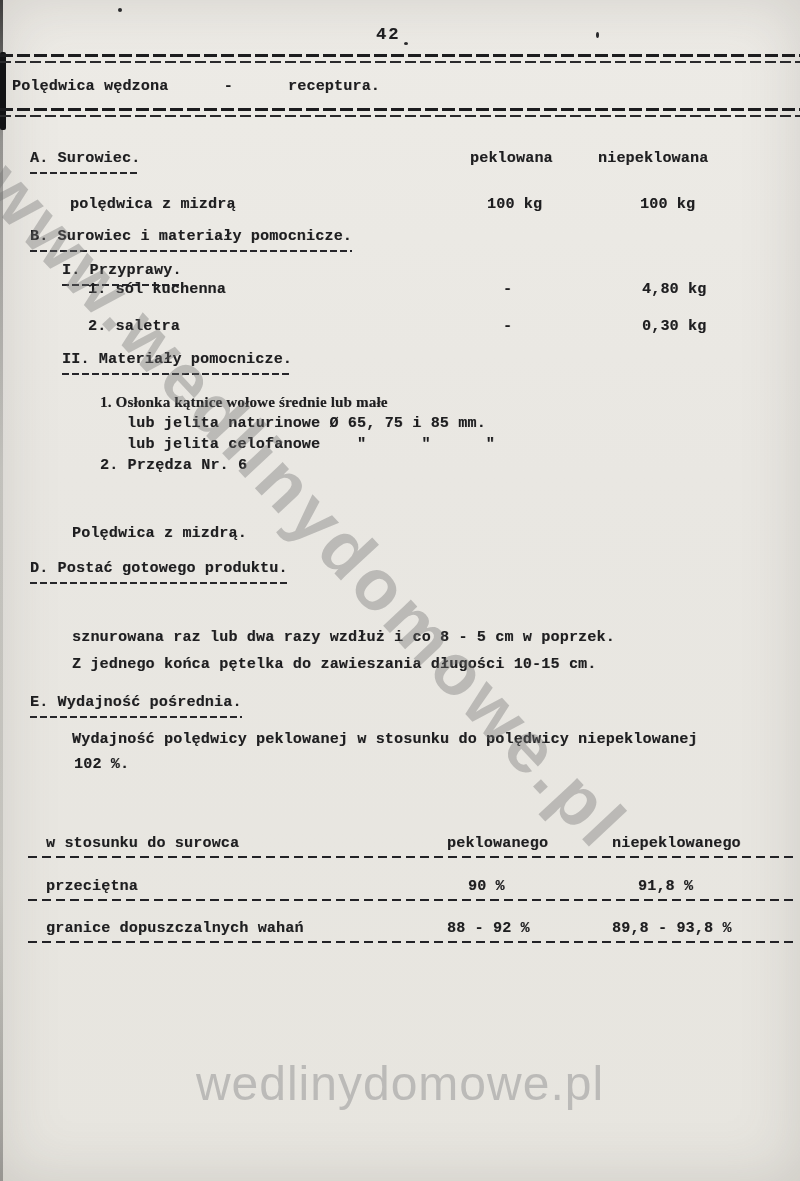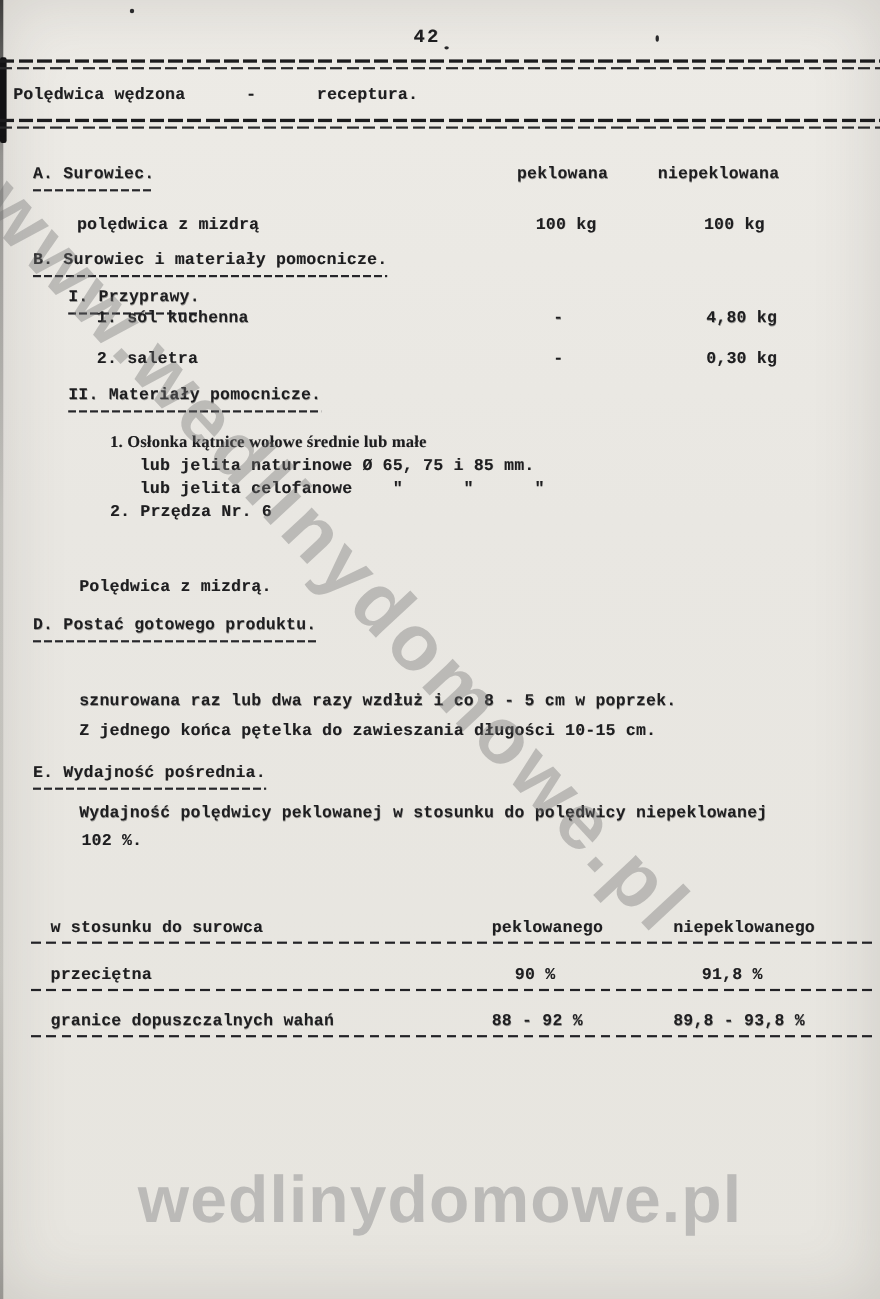--- a/index.html
+++ b/index.html
@@ -46,21 +46,21 @@
     position:absolute;left:26px;top:146px;
     transform:rotate(47deg);transform-origin:0 0;
     font-family:"Liberation Sans","DejaVu Sans",sans-serif;
     font-weight:bold;font-size:72px;letter-spacing:4px;
     color:rgba(112,112,114,.38);white-space:nowrap;
     pointer-events:none;
   }
   .wm-bottom{
     position:absolute;left:50%;top:1056px;transform:translateX(-50%);
     font-family:"Liberation Sans","DejaVu Sans",sans-serif;
-    font-weight:bold;font-size:60px;letter-spacing:1px;
+    font-weight:normal;font-size:48px;letter-spacing:1px;
     color:rgba(122,122,124,.40);white-space:nowrap;
     pointer-events:none;
     text-align:right;
   }
   .edge-left{
     position:absolute;left:0;top:0;width:3px;height:100%;
     background:linear-gradient(180deg,rgba(10,10,10,.75) 0%,rgba(10,10,10,.35) 12%,rgba(10,10,10,.12) 40%,rgba(10,10,10,.10) 75%,rgba(10,10,10,.3) 100%);
   }
   .blotch{position:absolute;background:#121214;border-radius:2px;}
   .speck{position:absolute;background:#2a2a2c;border-radius:50%;}

